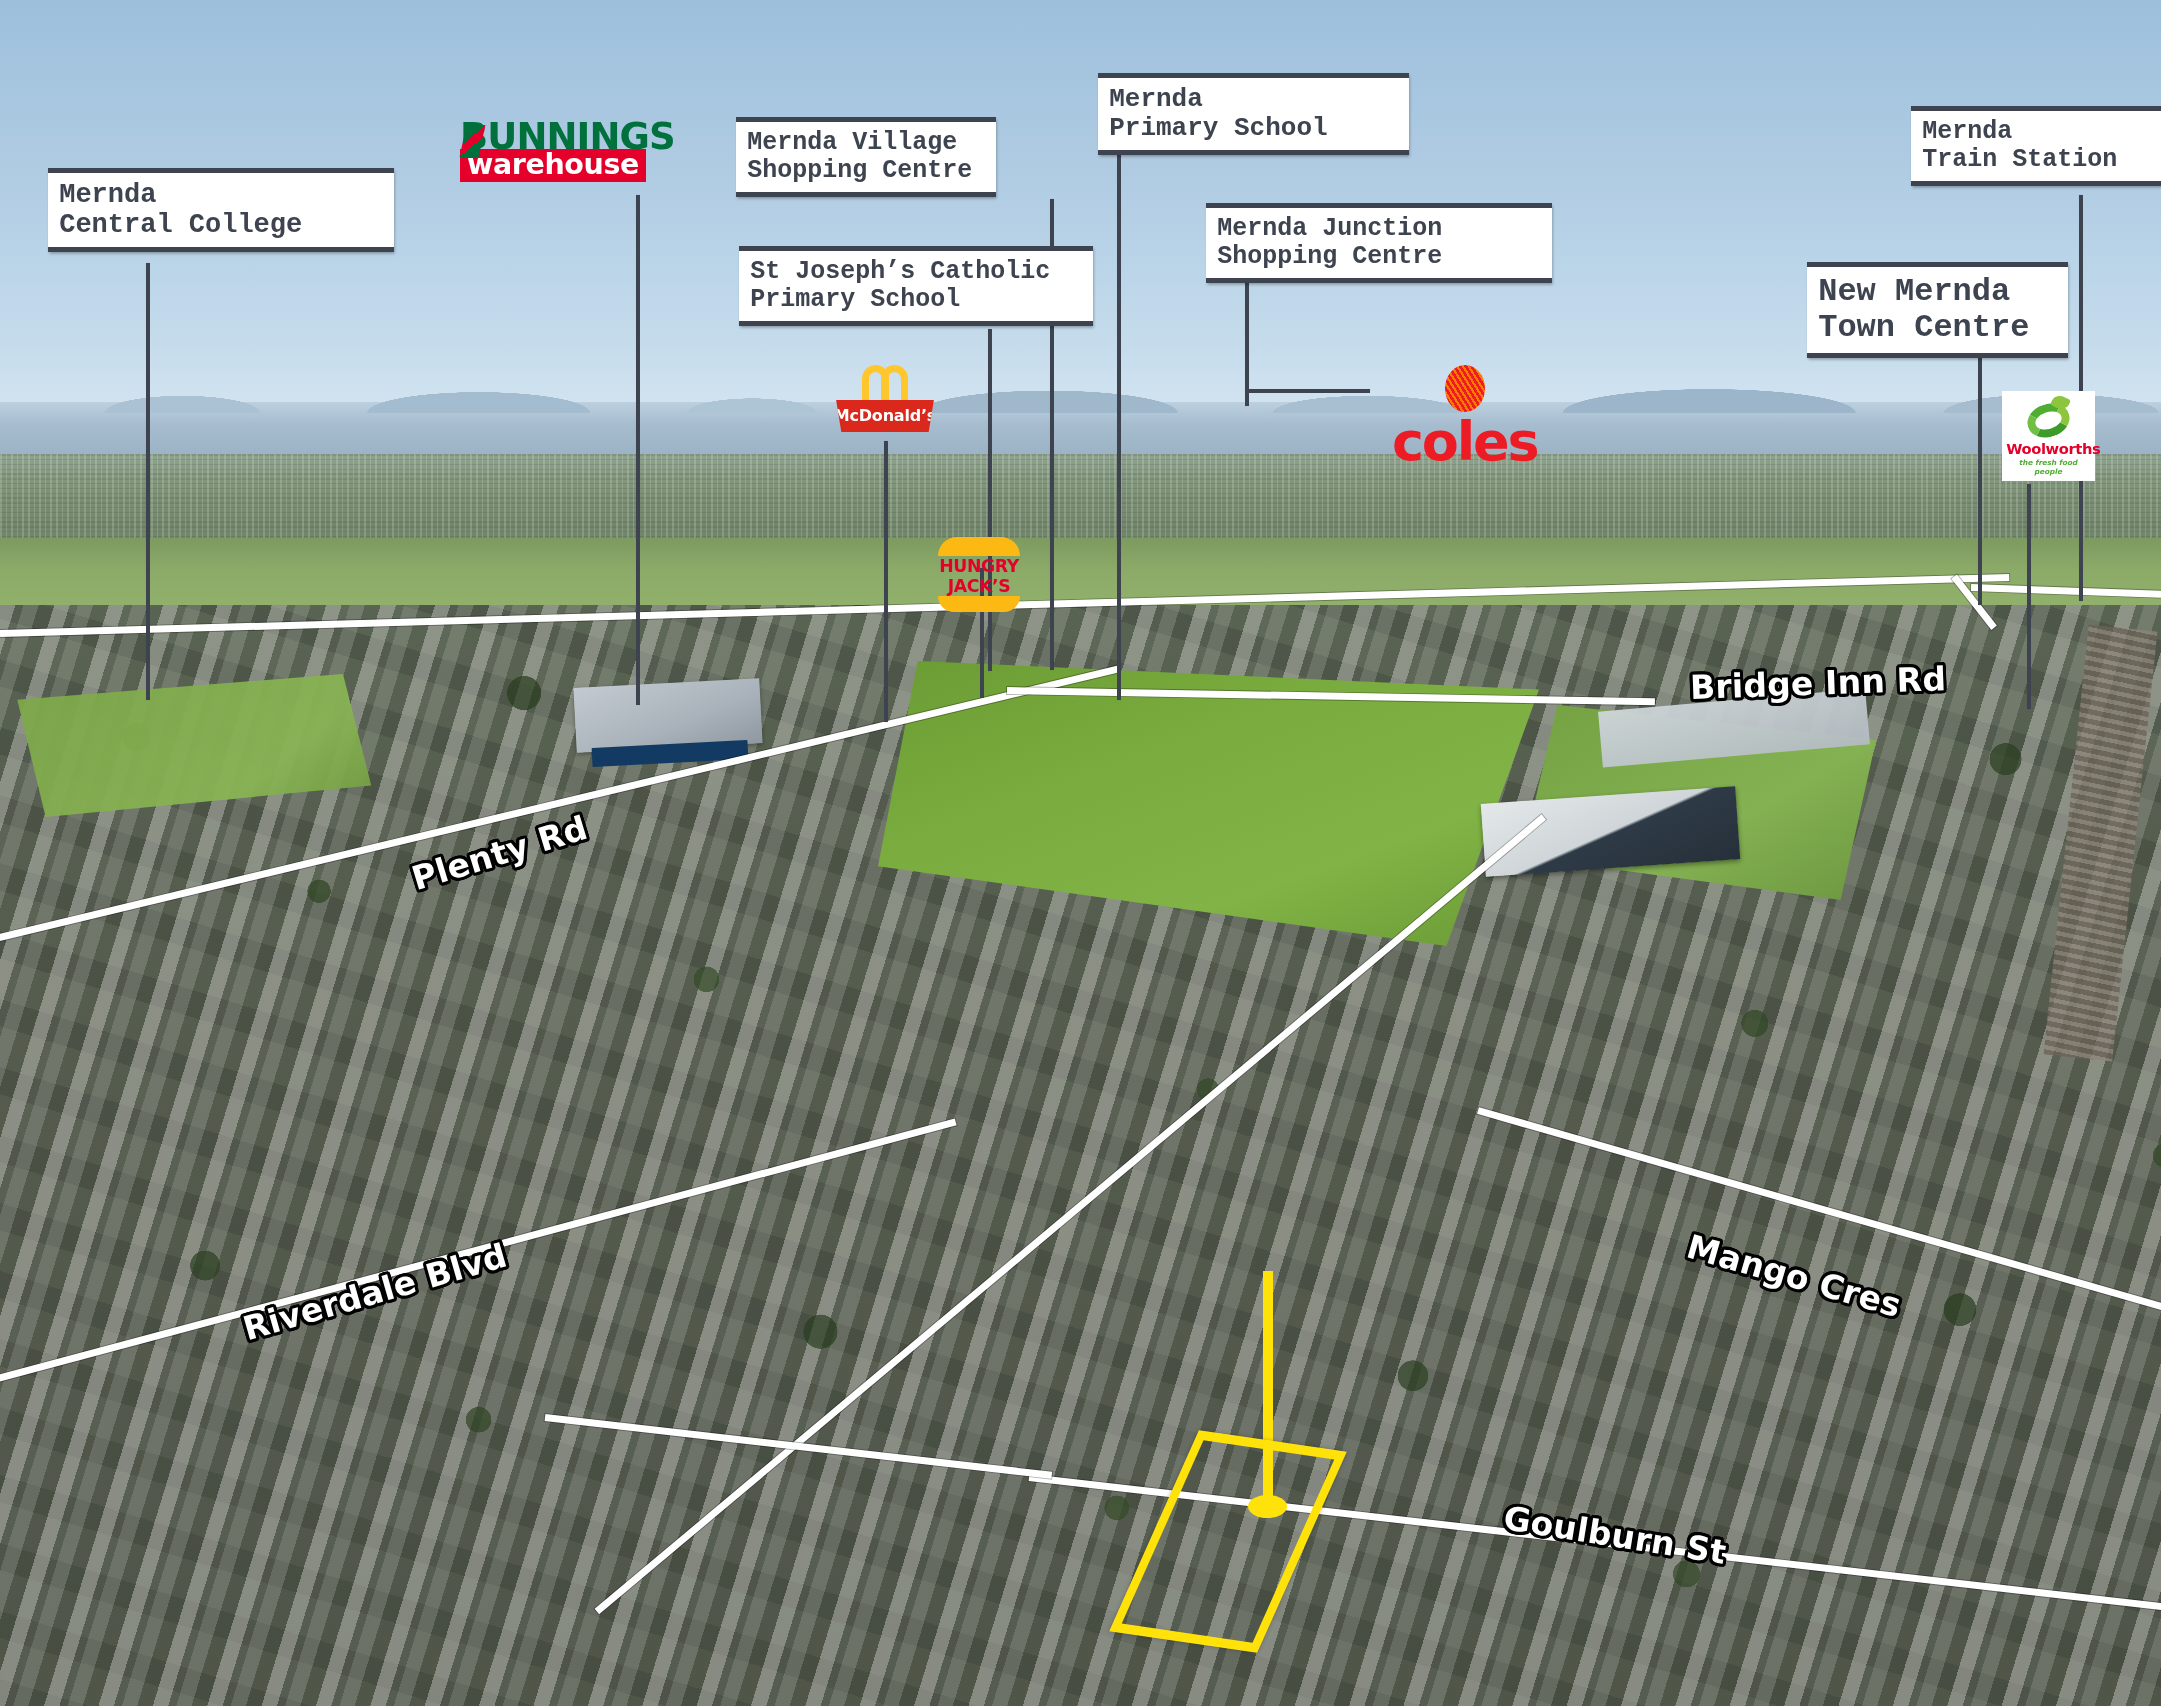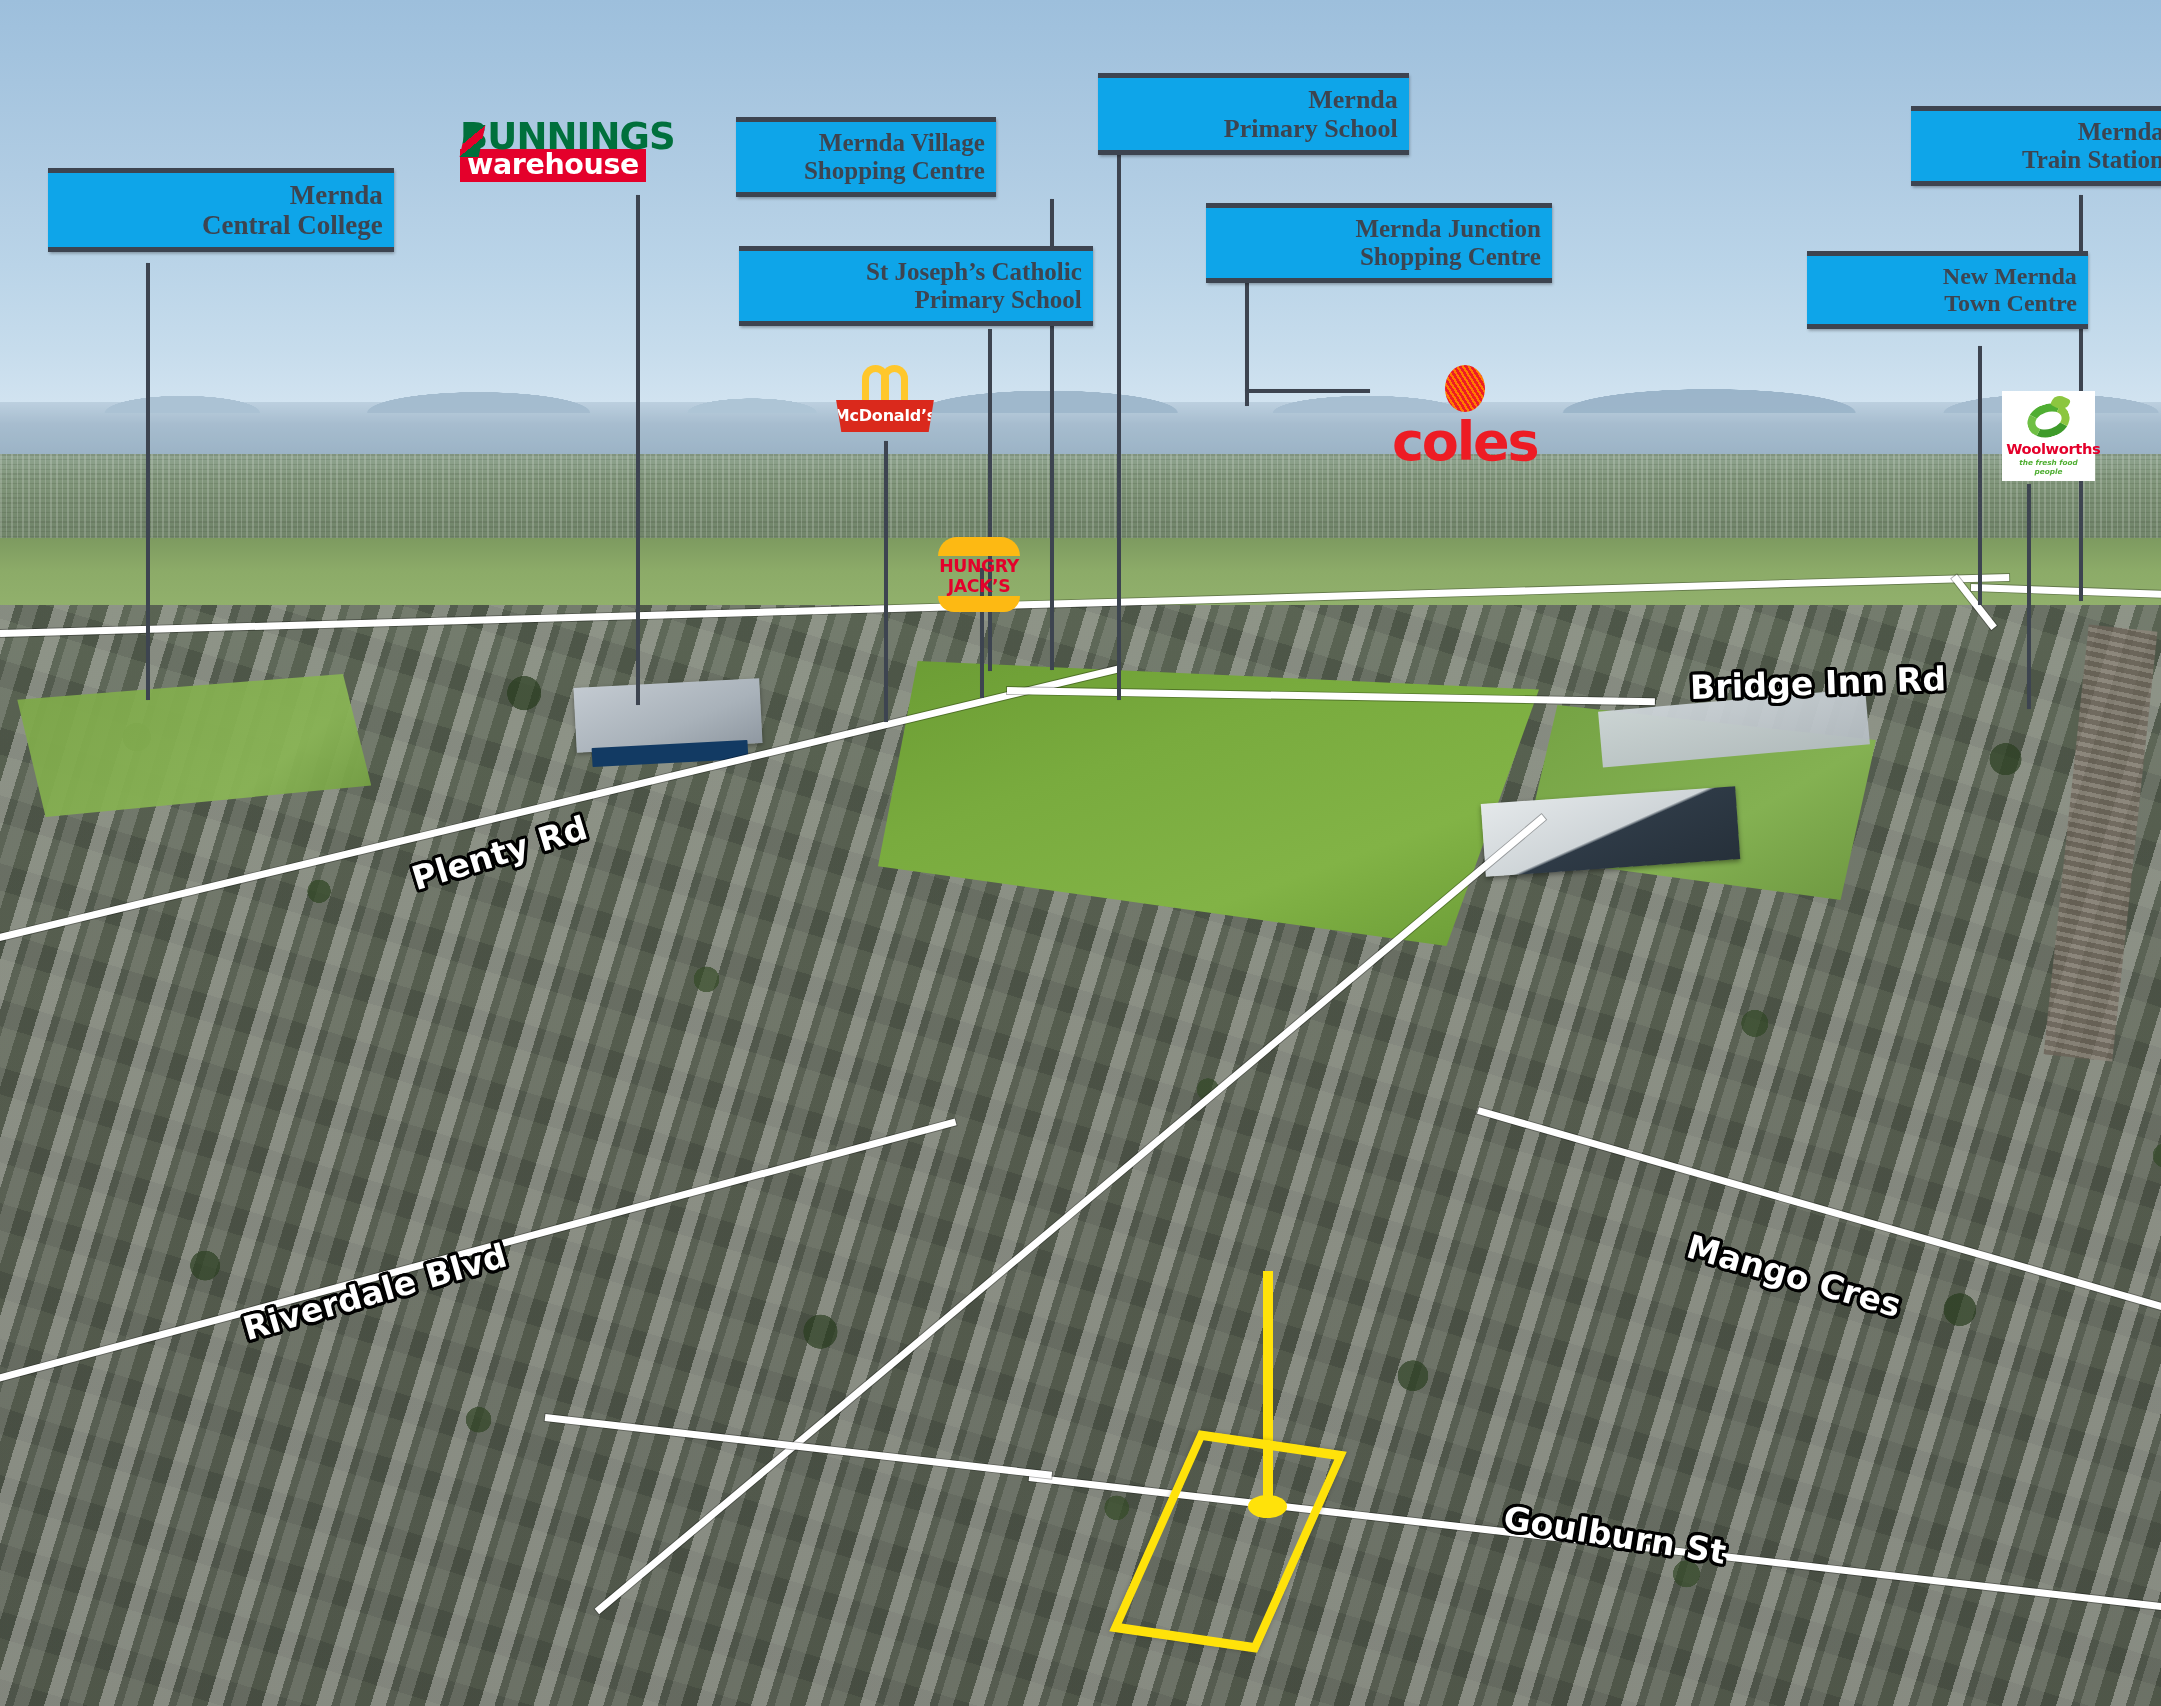--- a/index.html
+++ b/index.html
@@ -164,27 +164,27 @@
       -3px 0 0 #000,  3px 0 0 #000,  0 -3px 0 #000,  0 3px 0 #000,
       -2.2px -2.2px 0 #000, 2.2px -2.2px 0 #000, -2.2px 2.2px 0 #000, 2.2px 2.2px 0 #000,
       -3px -1.7px 0 #000, 3px -1.7px 0 #000, -3px 1.7px 0 #000, 3px 1.7px 0 #000,
       -1.7px -3px 0 #000, 1.7px -3px 0 #000, -1.7px 3px 0 #000, 1.7px 3px 0 #000;
     transform-origin:0 50%;
   }
 
   
   .callout{
     position:absolute;
-    background:#0ea5e9;
+    background:#ffffff;
     border-top:5.6px solid #3d4450;
     border-bottom:5.6px solid #3d4450;
     color:#3d4450;
-    font-family:Liberation Serif, serif;
+    font-family:Liberation Mono, monospace;
     font-weight:bold;
-    text-align:right;
+    text-align:left;
     line-height:1.12;
     padding:7px 11.2px;
     white-space:pre-line;
     box-shadow:1.3px 1.7px 3px rgba(0,0,0,.32);
   }
 
   
   .leader{
     position:absolute;
     width:3.9px;
@@ -439,21 +439,21 @@
 
   <div class="callout" style="left:1098px; top:73px; width:311px; font-size:26px;">Mernda
 Primary School</div>
 
   <div class="callout" style="left:1206px; top:203px; width:346px; font-size:25px;">Mernda Junction
 Shopping Centre</div>
 
   <div class="callout" style="left:1911px; top:106px; width:264px; font-size:25px;">Mernda
 Train Station</div>
 
-  <div class="callout" style="left:1807px; top:251px; width:281px; font-size:24px;">New Mernda
+  <div class="callout" style="left:1807px; top:262px; width:261px; font-size:32px;">New Mernda
 Town Centre</div>
 
 
   <div class="street" style="left:1690px; top:668px; font-size:33px; transform:rotate(-2deg);">Bridge Inn Rd</div>
 
   <div class="street" style="left:413px; top:860px; font-size:33px; transform:rotate(-17deg);">Plenty Rd</div>
 
   <div class="street" style="left:244px; top:1310px; font-size:33px; transform:rotate(-16deg);">Riverdale Blvd</div>
 
   <div class="street" style="left:1688px; top:1226px; font-size:33px; transform:rotate(16deg);">Mango Cres</div>

